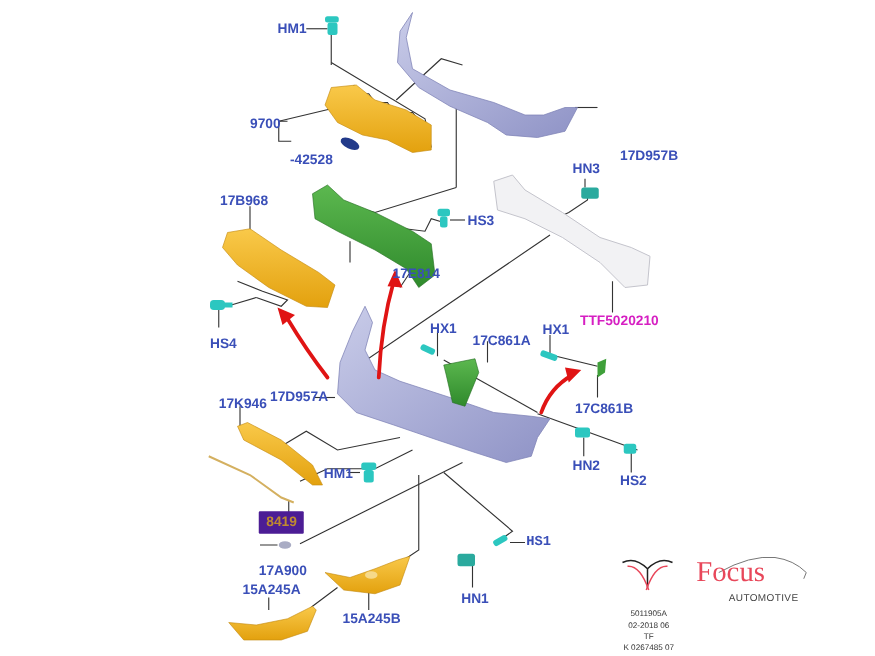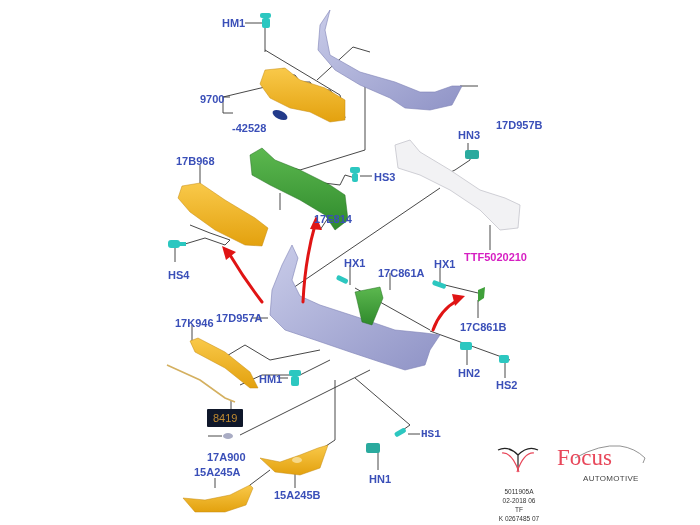--- a/index.html
+++ b/index.html
@@ -1,20 +1,20 @@
 <!DOCTYPE html>
 <html><head>
   <meta charset="utf-8">
   <style>
     html, body { margin:0; padding:0; background:#ffffff; }
     body { width:700px; height:525px; position:relative; overflow:hidden; font-family:"Liberation Sans", sans-serif; }
     #canvas { position:absolute; left:0; top:0; width:700px; height:525px; }
     .lbl { position:absolute; font-family:"Liberation Sans", sans-serif; font-size:11px; font-weight:bold; color:#3a4fb8; white-space:nowrap; line-height:10px; }
     .lbl.magenta { color:#d61fc2; }
-    .lbl.boxed { background:#0f172a; color:#c08a30; font-weight:normal; padding:4px 6px; border-radius:1px; }
+    .lbl.boxed { background:#4c1d95; color:#c08a30; font-weight:bold; padding:4px 6px; border-radius:1px; }
     .meta { position:absolute; left:488px; top:487px; width:62px; text-align:center; font-family:"Liberation Sans", sans-serif; font-size:6.5px; color:#333; line-height:9px; }
     .brand { position:absolute; left:555px; top:446px; }
     .brand-name { position:absolute; left:2px; top:-1px; font-family:Liberation Serif, serif; font-size:23px; color:#e8475a; letter-spacing:0px; }
     .brand-sub { position:absolute; left:28px; top:28px; font-family:Liberation Sans, sans-serif; font-size:8px; color:#444; letter-spacing:0.3px; }
   </style>
 </head>
 <body>
 
 <svg id="canvas" viewBox="0 0 700 525">
   <defs>

